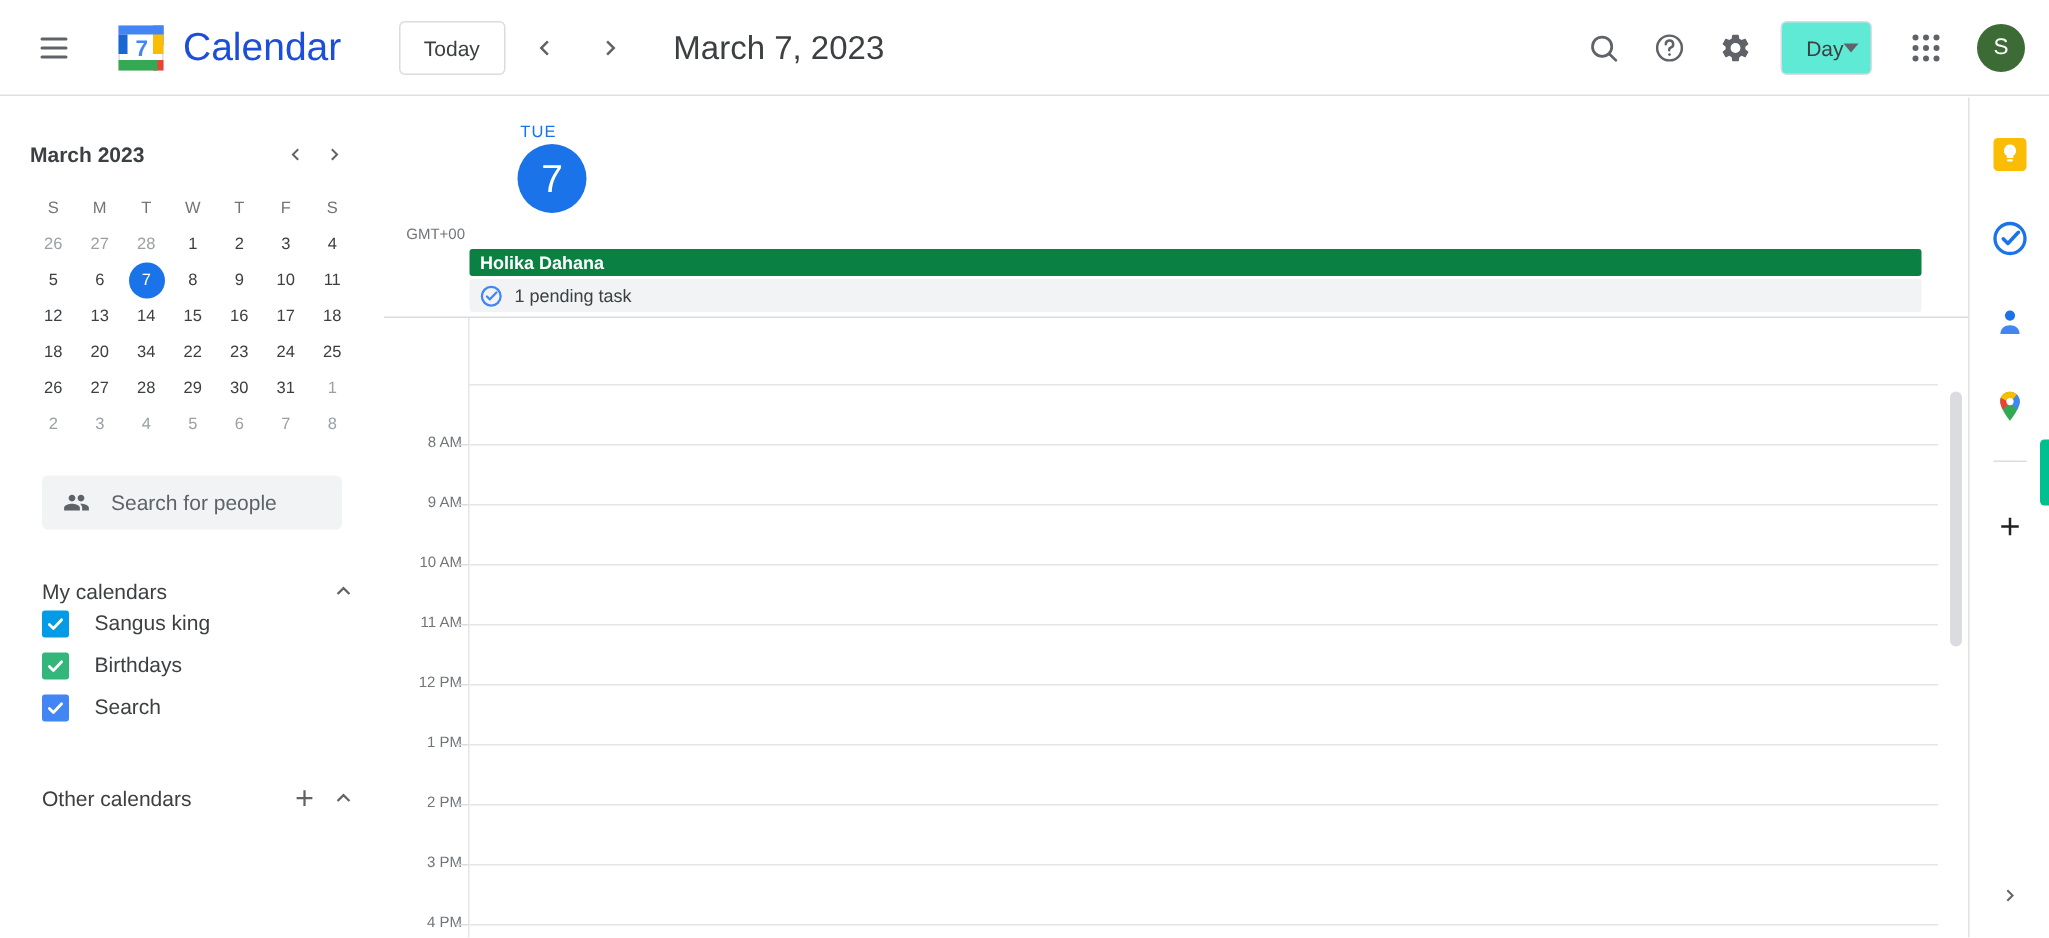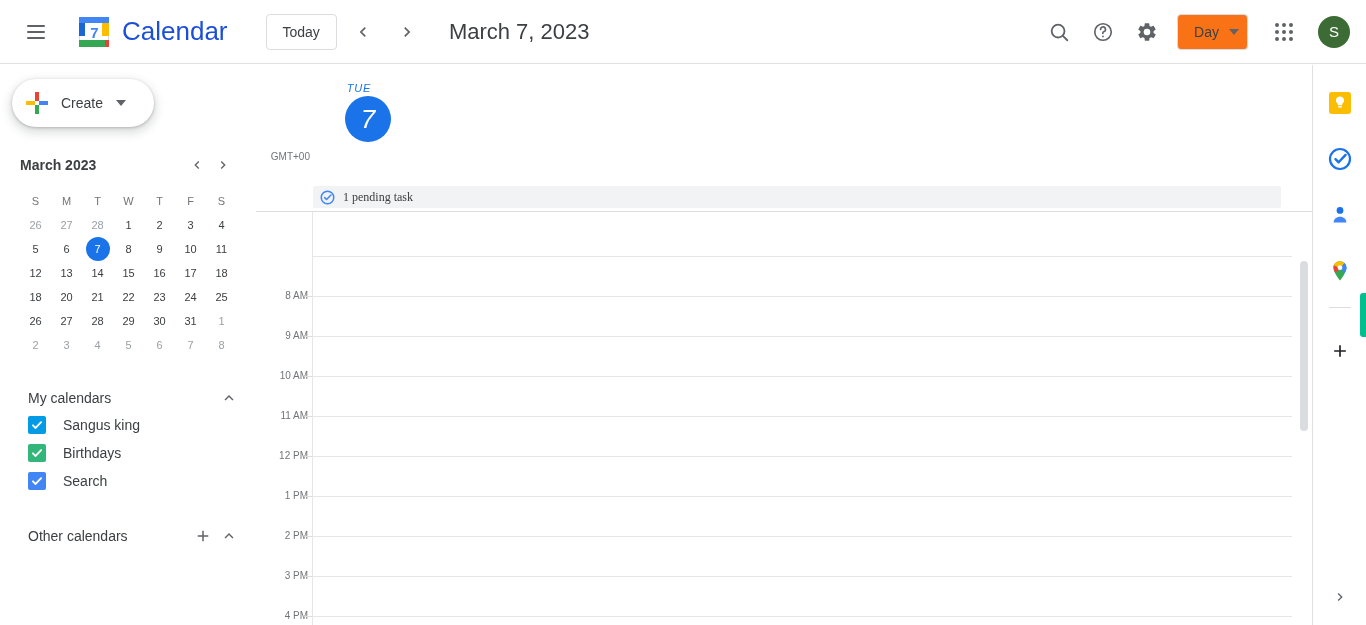--- a/index.html
+++ b/index.html
@@ -74,22 +74,22 @@
   }
   .header-spacer { flex: 1; }
 
   .icon-btn {
     width: 44px; height: 44px; border-radius: 50%;
     display: flex; align-items: center; justify-content: center;
     cursor: pointer; color: #5f6368;
   }
   .view-select {
     height: 36px; padding: 0 8px 0 16px; margin-left: 8px;
-    border: 1px solid #dadce0; border-radius: 4px; background: #f97316;
-    display: flex; align-items: center; gap: 10px;
+    border: 1px solid #dadce0; border-radius: 4px; background: #5eead4;
+    display: flex; align-items: center; 
     font-size: 14px; color: #3c4043; cursor: pointer; white-space: nowrap;
   }
   .caret { width: 0; height: 0; border-left: 5px solid transparent;
            border-right: 5px solid transparent; border-top: 6px solid #5f6368; }
   .apps-grid {
     width: 44px; height: 44px; margin-left: 14px; border-radius: 50%;
     display: flex; align-items: center; justify-content: center; cursor: pointer;
   }
   .apps-grid .dots { display: grid; grid-template-columns: repeat(3, 4px); gap: 3px; }
   .apps-grid .dots i { width: 4px; height: 4px; background: #5f6368; border-radius: 50%; display: block; }
@@ -160,36 +160,36 @@
   
   .cal-section { margin-top: 28px; padding: 0 14px 0 28px; }
   .cal-section-head {
     display: flex; align-items: center; height: 26px;
   }
   .cal-section-title { font-size: 14px; color: #3c4043; flex: 1; }
   .sec-btn {
     width: 26px; height: 26px; display: flex; align-items: center;
     justify-content: center; color: #5f6368; cursor: pointer; border-radius: 50%;
   }
-  .cal-row { display: flex; align-items: center; height: 28px; cursor: pointer; }
+  .cal-row { display: flex; align-items: flex-start; height: 28px; cursor: pointer; }
   .cal-check {
     width: 18px; height: 18px; border-radius: 2px; flex-shrink: 0;
     display: flex; align-items: center; justify-content: center;
   }
   .cal-check svg { width: 14px; height: 14px; }
   .cal-name { margin-left: 17px; font-size: 14px; color: #3c4043; white-space: nowrap; }
 
   
   .main {
     position: absolute; top: 65px; left: 256px;
     width: 1056px; height: 560px; background: #fff;
     overflow: hidden;
   }
   .day-head {
-    position: absolute; top: 0; left: 0; width: 1056px; height: 75px; font-style: italic;
+    position: absolute; top: 0; left: 0; width: 1056px; height: 75px;
   }
   .dh-dow {
     position: absolute; left: 72px; top: 17px; width: 62px;
     text-align: center; font-size: 11px; color: #1a73e8; letter-spacing: .8px;
   }
   .dh-num {
     position: absolute; left: 89px; top: 31px;
     width: 46px; height: 46px; border-radius: 50%;
     background: #1a73e8; color: #fff; font-size: 26px;
     display: flex; align-items: center; justify-content: center;
@@ -347,30 +347,20 @@
           <i></i>
           <i></i>
       </span>
     </div>
 
     <div class="avatar">S</div>
   </div>
 
   <div class="sidebar">
 
-    <div class="create-btn">
-      <span class="plus-icon">
-        <i class="pi-l"></i>
-          <i class="pi-r"></i>
-          <i class="pi-t"></i>
-          <i class="pi-b"></i>
-      </span>
-      <span class="create-label">Create</span>
-      <span class="create-caret"></span>
-    </div>
 
     <div class="mini-cal">
       <div class="mini-head">
         <div class="mini-month">March 2023</div>
         <div class="mini-nav">
           <svg width="16" height="16" viewBox="0 0 24 24" fill="currentColor">
             <path d="M15.41 7.41L14 6l-6 6 6 6 1.41-1.41L10.83 12z"></path>
           </svg>
         </div>
         <div class="mini-nav">
@@ -405,21 +395,21 @@
           <div class="mini-day">11</div>
           <div class="mini-day">12</div>
           <div class="mini-day">13</div>
           <div class="mini-day">14</div>
           <div class="mini-day">15</div>
           <div class="mini-day">16</div>
           <div class="mini-day">17</div>
           <div class="mini-day">18</div>
           <div class="mini-day">18</div>
           <div class="mini-day">20</div>
-          <div class="mini-day">21</div>
+          <div class="mini-day">34</div>
           <div class="mini-day">22</div>
           <div class="mini-day">23</div>
           <div class="mini-day">24</div>
           <div class="mini-day">25</div>
           <div class="mini-day">26</div>
           <div class="mini-day">27</div>
           <div class="mini-day">28</div>
           <div class="mini-day">29</div>
           <div class="mini-day">30</div>
           <div class="mini-day">31</div>
@@ -427,20 +417,28 @@
           <div class="mini-day other">2</div>
           <div class="mini-day other">3</div>
           <div class="mini-day other">4</div>
           <div class="mini-day other">5</div>
           <div class="mini-day other">6</div>
           <div class="mini-day other">7</div>
           <div class="mini-day other">8</div>
         </div>
     </div>
 
+    <div class="search-people">
+      <span class="people-icon">
+        <svg width="18" height="18" viewBox="0 0 24 24" fill="currentColor">
+          <path d="M16 11c1.66 0 2.99-1.34 2.99-3S17.66 5 16 5c-1.66 0-3 1.34-3 3s1.34 3 3 3zm-8 0c1.66 0 2.99-1.34 2.99-3S9.66 5 8 5C6.34 5 5 6.34 5 8s1.34 3 3 3zm0 2c-2.33 0-7 1.17-7 3.5V19h14v-2.5c0-2.33-4.67-3.5-7-3.5zm8 0c-.29 0-.62.02-.97.05 1.16.84 1.97 1.97 1.97 3.45V19h6v-2.5c0-2.33-4.67-3.5-7-3.5z"></path>
+        </svg>
+      </span>
+      <span class="search-people-ph">Search for people</span>
+    </div>
 
     <div class="cal-section">
       <div class="cal-section-head">
         <div class="cal-section-title">My calendars</div>
         <div class="sec-btn">
           <svg width="18" height="18" viewBox="0 0 24 24" fill="currentColor">
             <path d="M7.41 15.41L12 10.83l4.59 4.58L18 14l-6-6-6 6z"></path>
           </svg>
         </div>
       </div>
@@ -493,21 +491,24 @@
   <div class="main">
 
     <div class="day-head">
       <div class="dh-dow">TUE</div>
       <div class="dh-num">7</div>
     </div>
 
     <div class="tz-label">GMT+00</div>
 
     <div class="allday" id="allday-region">
-        <div class="task-row" style="top: 40px; font-family: Liberation Serif, serif;">
+        <div class="event-bar" style="top: 20px; background: rgb(11, 128, 67);">
+          <span>Holika Dahana</span>
+        </div>
+        <div class="task-row" style="top: 40px;">
           <span class="task-icon"><svg viewBox="0 0 24 24">
               <circle cx="12" cy="12" r="10" fill="none" stroke="#4285f4" stroke-width="2.4"></circle>
               <path d="M7.4 12.2l3.1 3.1 7-7.3" fill="none" stroke="#4285f4" stroke-width="2.4" stroke-linecap="round" stroke-linejoin="round"></path>
             </svg></span>
           <span class="task-text">1 pending task</span>
         </div>
       </div>
     <div class="allday-sep"></div>
 
     <div class="timegrid" id="timegrid">

